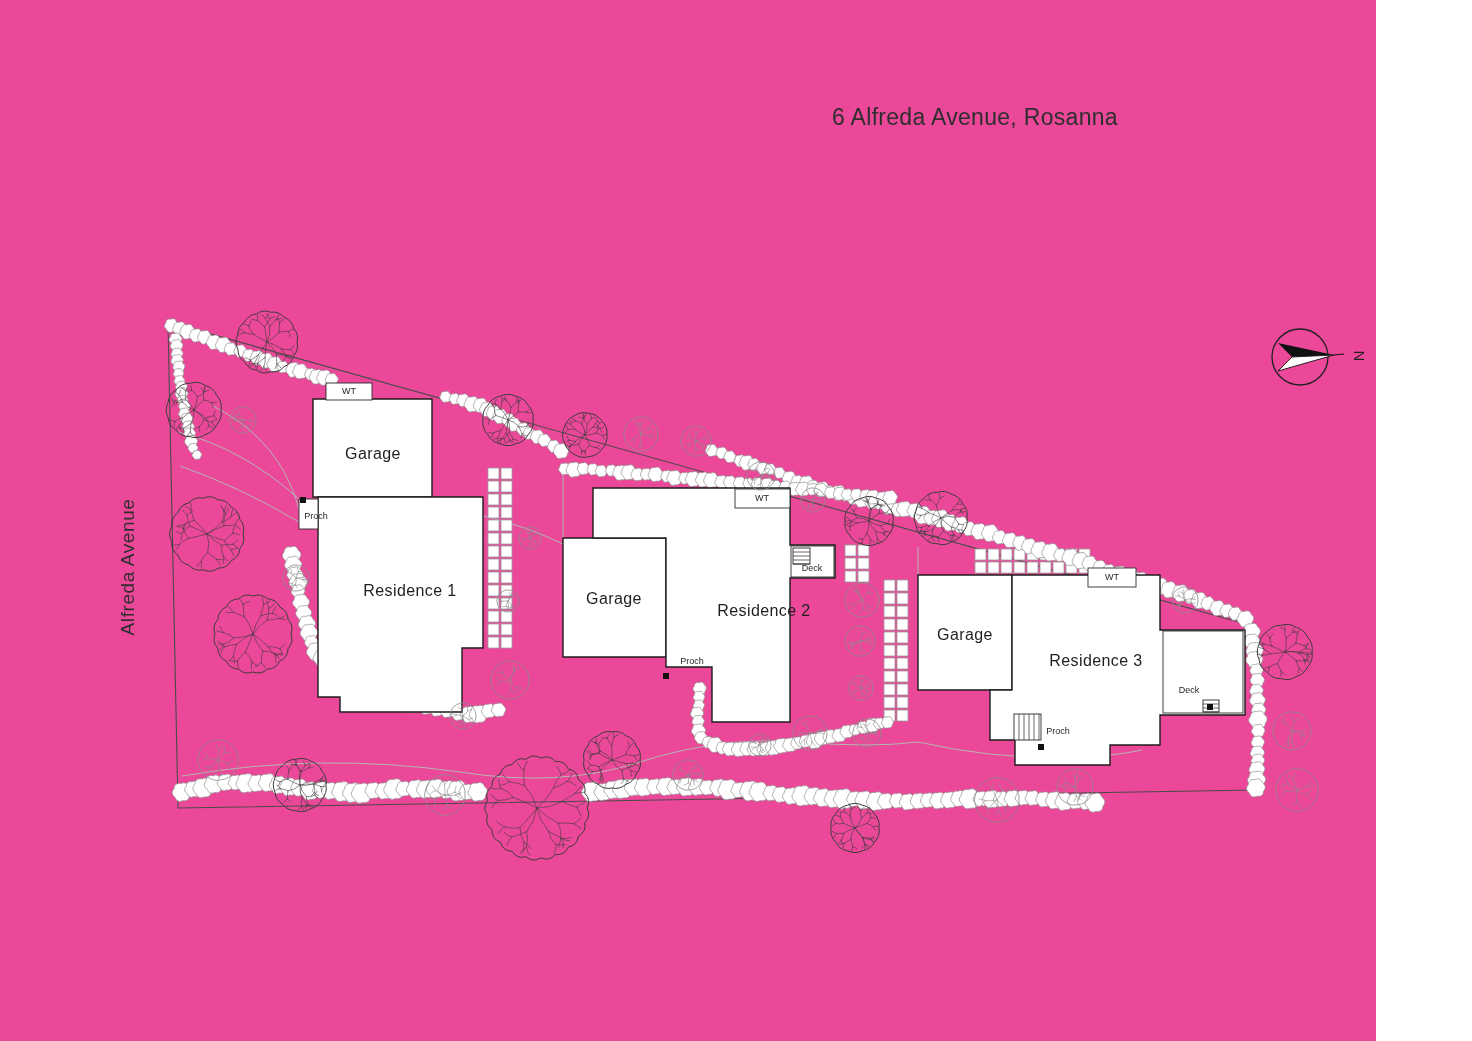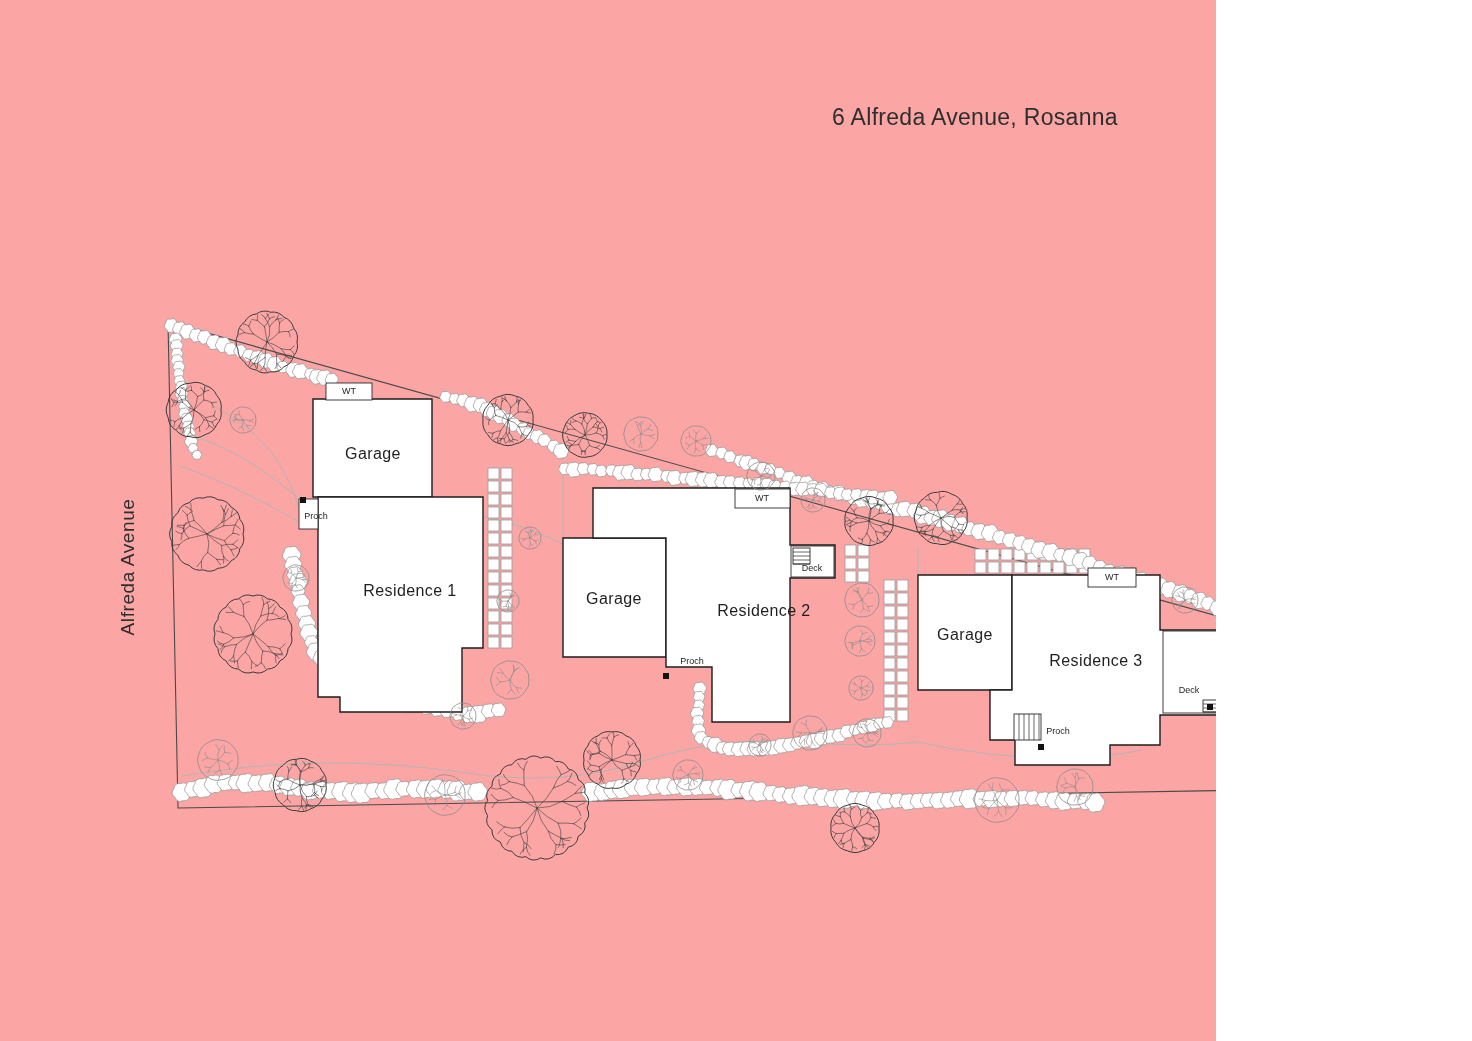--- a/index.html
+++ b/index.html
@@ -1,16 +1,16 @@
 <!DOCTYPE html>
 <html><head>
 <meta charset="utf-8">
 <style>
   html,body{margin:0;padding:0;background:#fff;}
-  .canvas{position:relative;width:1216px;height:1041px;background:#fca5a5;overflow:hidden;
+  .canvas{position:relative;width:1376px;height:1041px;background:#ec4899;overflow:hidden;
           font-family:"Liberation Sans",sans-serif;color:#2e2e2e;}
   .title{position:absolute;top:104px;left:975px;transform:translateX(-50%);
          font-size:23px;letter-spacing:.3px;color:#2e2e2e;white-space:nowrap;}
   .street{position:absolute;top:567px;left:128px;transform:translate(-50%,-50%) rotate(-90deg);
           font-size:19px;letter-spacing:.6px;color:#2e2e2e;white-space:nowrap;}
   svg{position:absolute;left:0;top:0;}
 </style>
 </head>
 <body>
 

